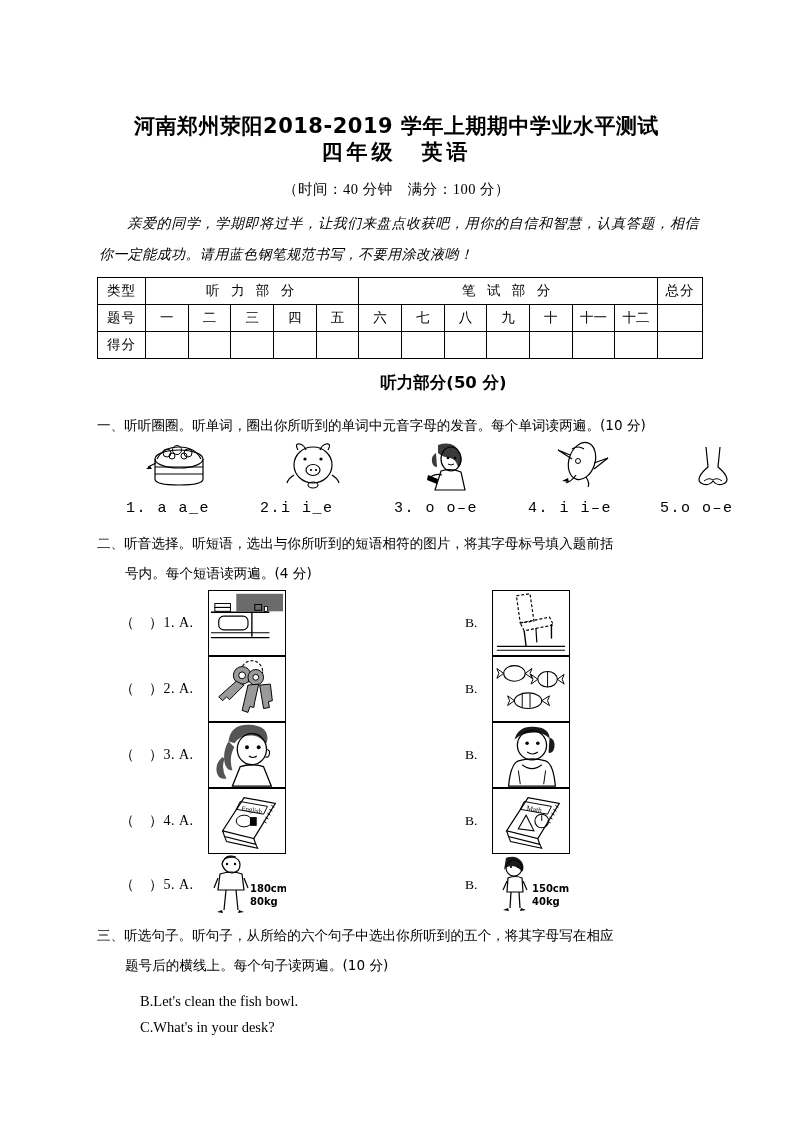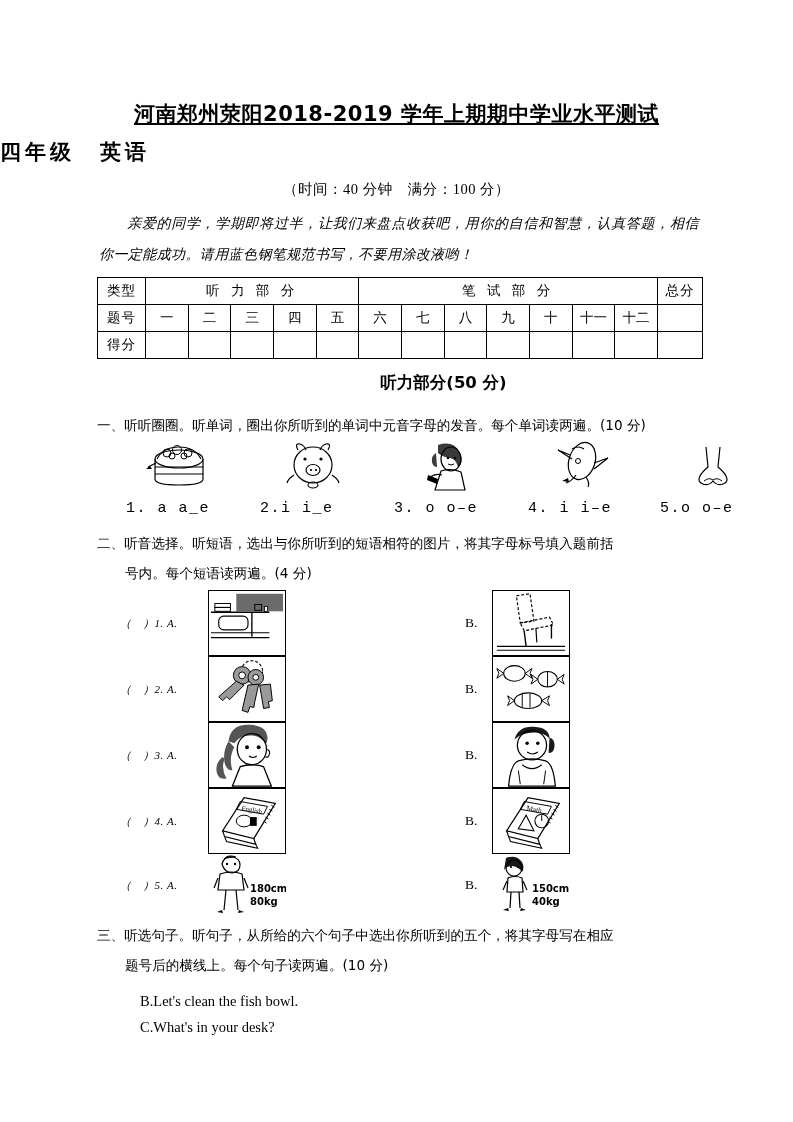--- a/index.html
+++ b/index.html
@@ -5,26 +5,26 @@
   html,body{margin:0;padding:0;}
   body{
     width:793px;height:1122px;background:#ffffff;
     font-family:"Liberation Serif","DejaVu Serif",serif;
     color:#000;overflow:hidden;position:relative;
   }
   .page{position:absolute;left:0;top:0;width:793px;height:1122px;}
 
   
   .title-main{
-    position:absolute;left:0;top:100px;width:793px;text-align:center;
+    position:absolute;left:0;top:112px;width:793px;text-align:center;
     font-family:"DejaVu Sans","Liberation Sans",sans-serif;
-    font-weight:bold;font-size:21px;letter-spacing:.5px;text-decoration:underline;
+    font-weight:bold;font-size:21px;letter-spacing:.5px;
   }
   .title-sub{
-    position:absolute;left:0;top:138px;width:793px;
+    position:absolute;left:0;top:138px;width:793px;text-align:center;
     font-family:"DejaVu Sans","Liberation Sans",sans-serif;
     font-weight:bold;font-size:21px;letter-spacing:4px;
   }
   .title-meta{
     position:absolute;left:0;top:180px;width:793px;text-align:center;
     font-size:14.5px;letter-spacing:.5px;
   }
 
   
   .intro{
@@ -70,23 +70,22 @@
   .q1-opts{position:absolute;left:126px;top:500px;width:560px;height:18px;
            font-size:15px;font-family:Liberation Mono, monospace;}
   .q1-opt{position:absolute;white-space:nowrap;letter-spacing:1.5px;}
 
   
   .q2-rows{position:absolute;left:120px;top:590px;width:580px;}
   .q2-row{position:relative;height:66px;}
   .q2-row.tall{height:62px;}
   .q2-prefix{
     position:absolute;left:0;top:50%;transform:translateY(-50%);
-    font-size:11px;white-space:nowrap;letter-spacing:.5px;
+    font-size:14px;white-space:nowrap;letter-spacing:.5px;
     font-family:"Liberation Serif","DejaVu Serif",serif;
-    font-style:italic;
   }
   .q2-bLabel{
     position:absolute;left:345px;top:50%;transform:translateY(-50%);
     font-size:13.5px;font-family:"Liberation Serif","DejaVu Serif",serif;
   }
   .q2-imgA{position:absolute;left:88px;top:0;width:78px;height:100%;}
   .q2-imgB{position:absolute;left:372px;top:0;width:78px;height:100%;}
   .q2-box{box-sizing:border-box;border:1px solid #000;width:100%;height:100%;
           overflow:hidden;background:#fff;}
   .q2-box.noborder{border:none;}

